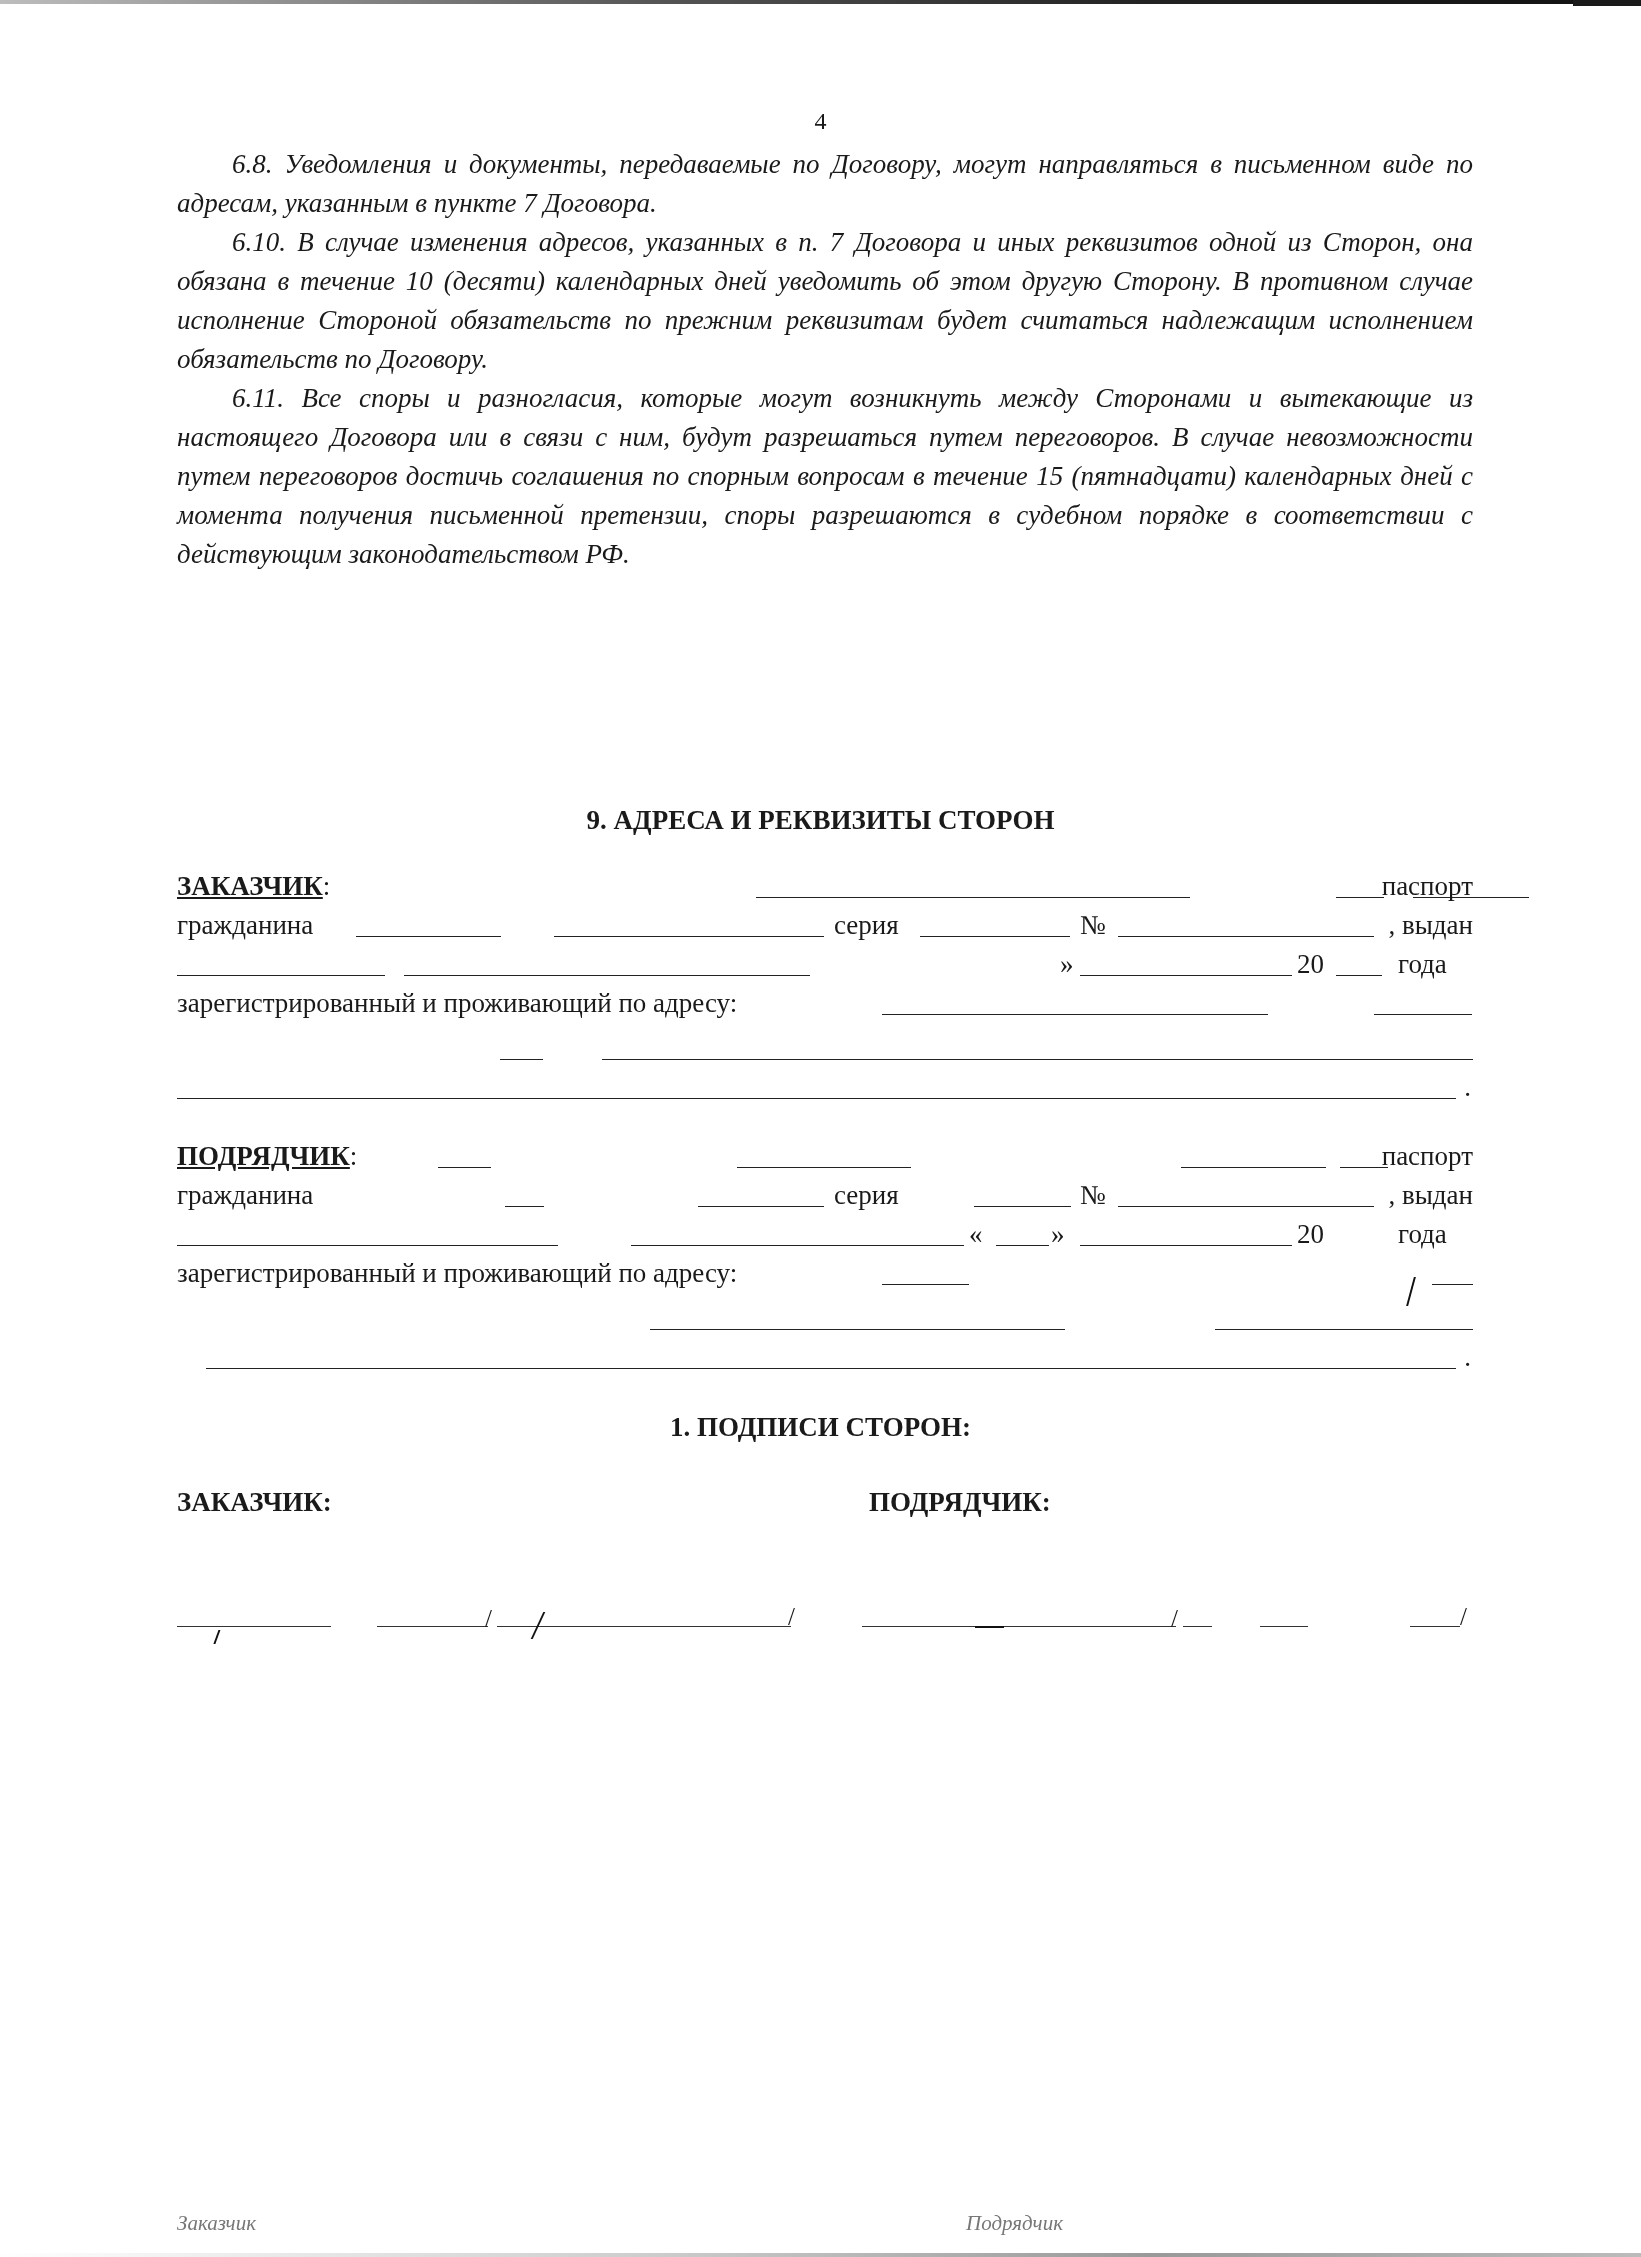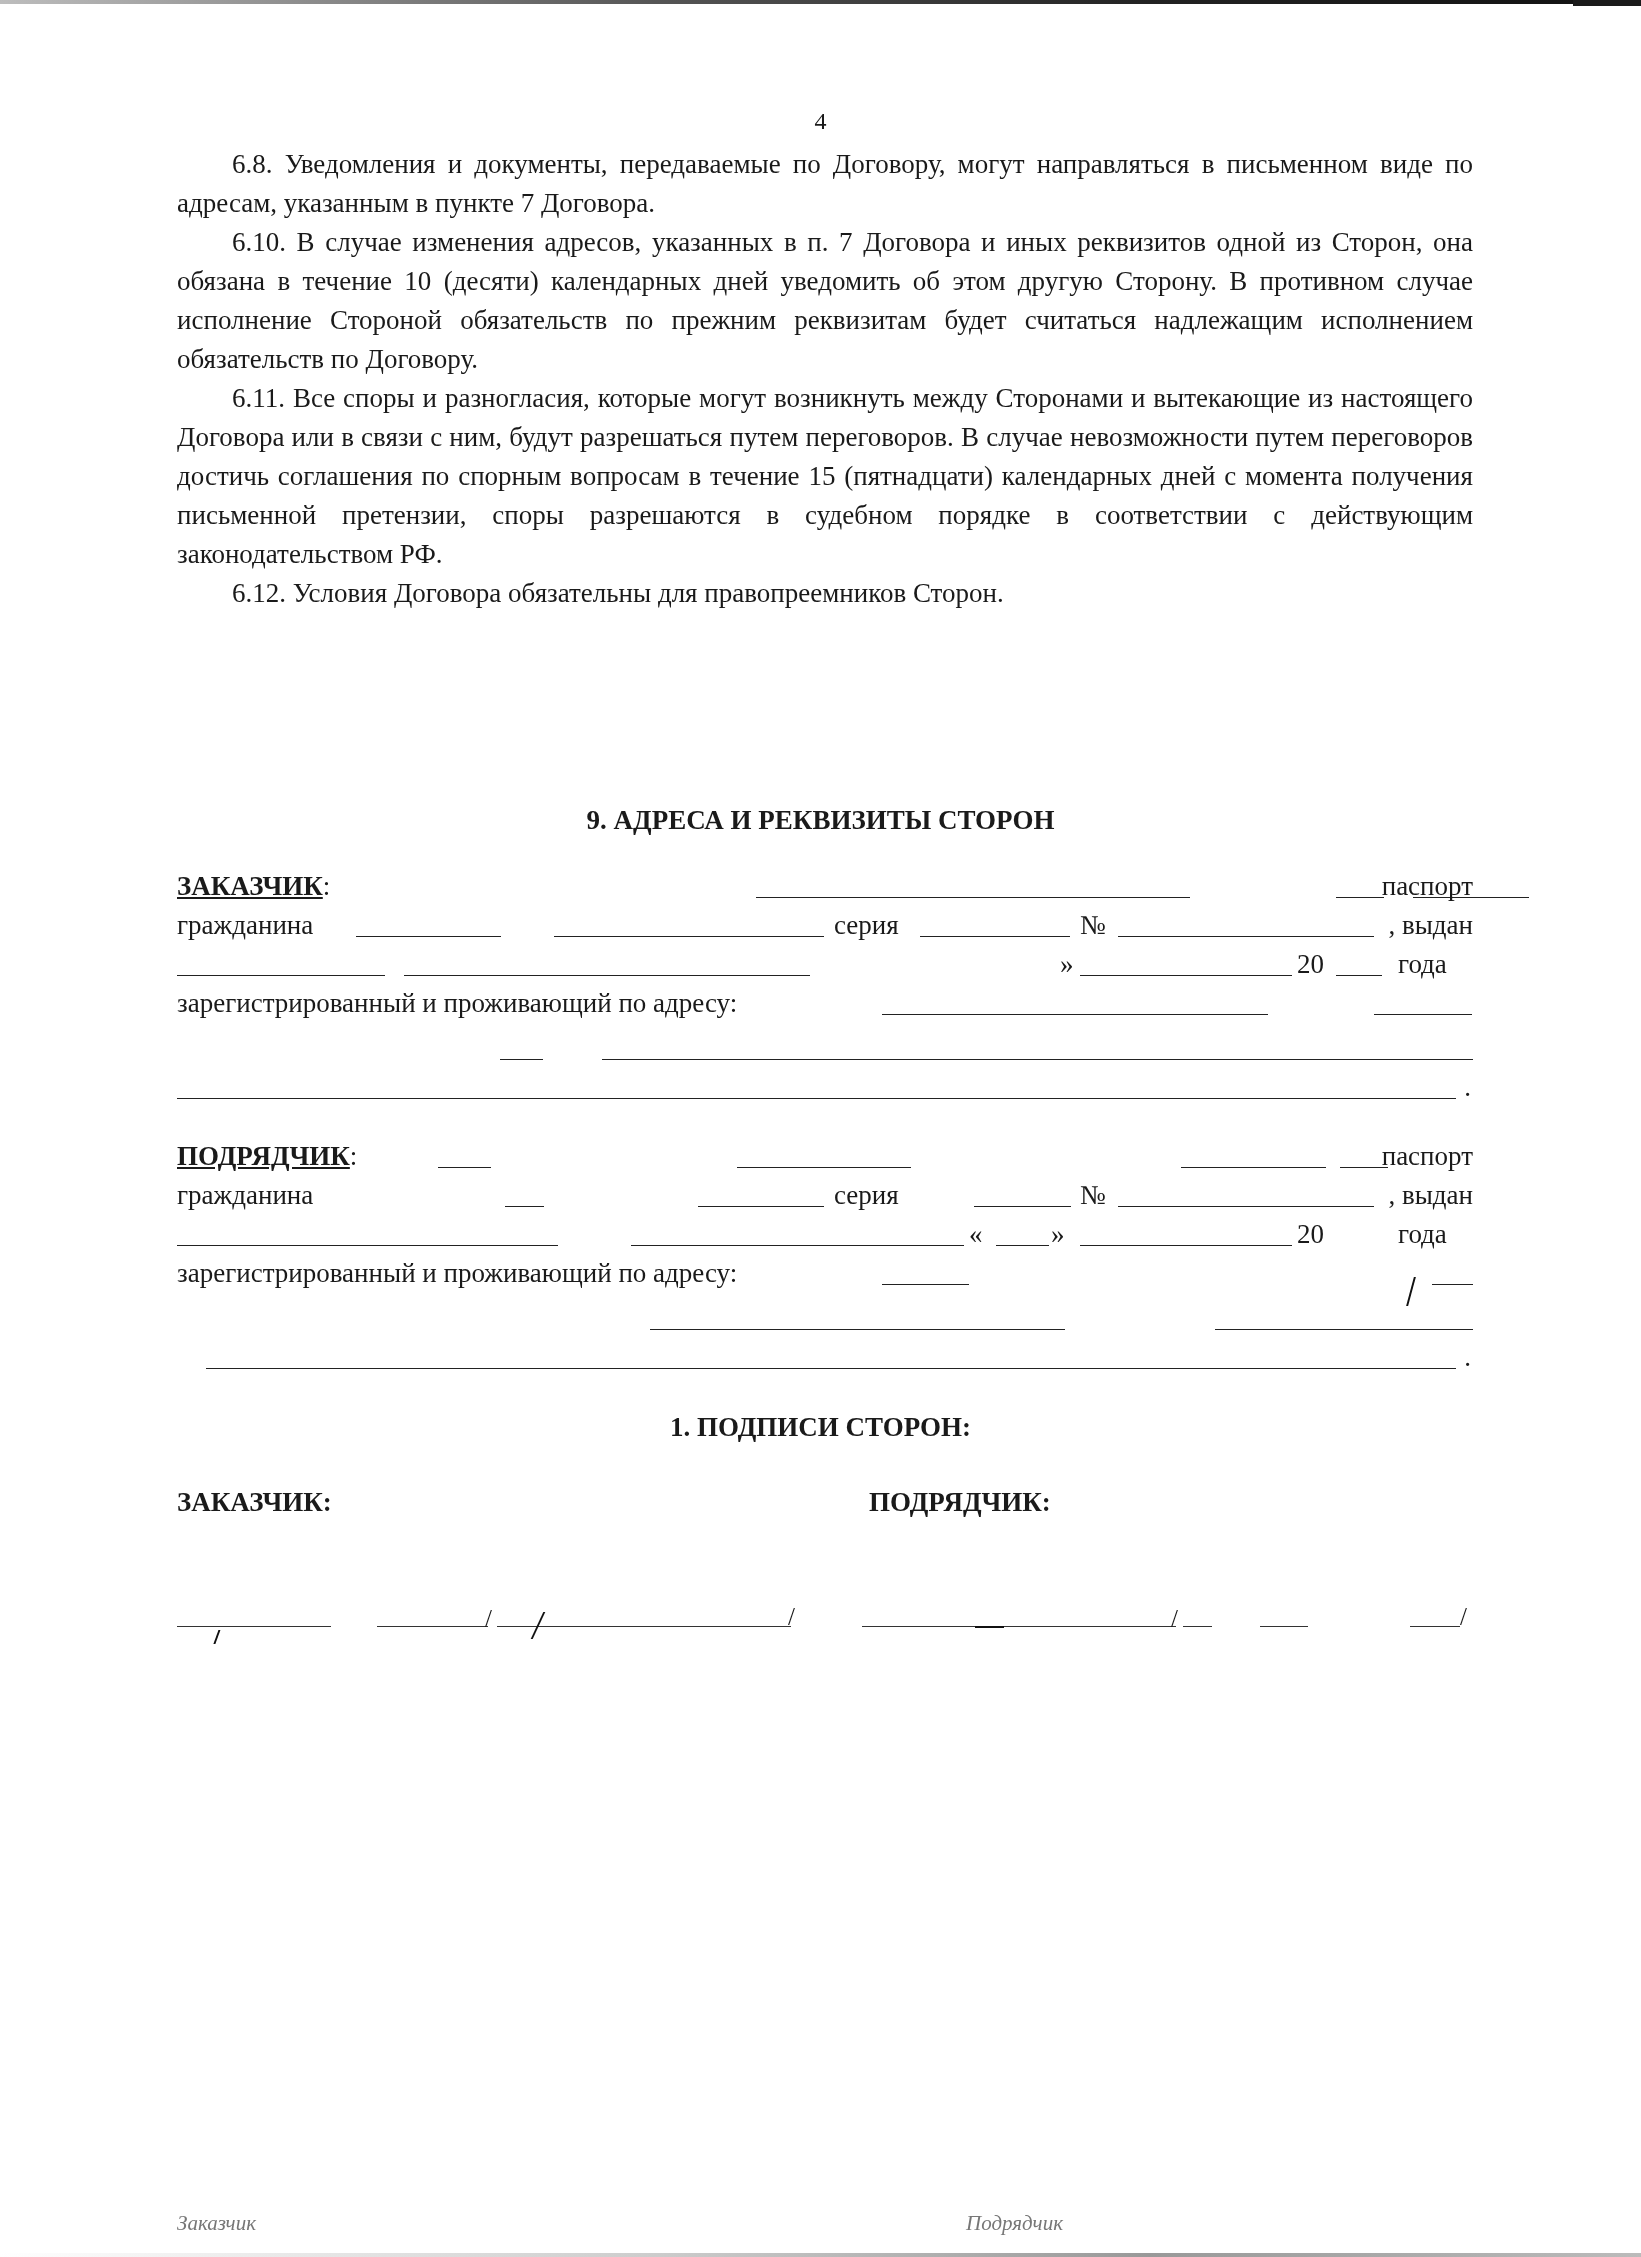--- a/index.html
+++ b/index.html
@@ -4,21 +4,21 @@
 <style>
   html, body { margin: 0; padding: 0; }
   body {
     width: 1641px; height: 2257px; background: #ffffff; position: relative; overflow: hidden;
     font-family: "Liberation Serif", "DejaVu Serif", serif; color: #1a1a1a;
   }
   .scan-top { position: absolute; left: 0; top: 0; width: 1641px; height: 3.9px; background: linear-gradient(90deg,#bdbdbd,#555 40%,#222 70%,#111); }
   .scan-corner { position: absolute; right: 0; top: 0; width: 68px; height: 5.8px; background: #1a1a1a; }
   .scan-bottom { position: absolute; left: 0; bottom: 0; width: 1641px; height: 3.9px; background: linear-gradient(90deg,#fff,#ccc 40%,#999 70%,#bbb); }
   .pagenum { position: absolute; top: 108px; left: 0; width: 1641px; text-align: center; font-size: 24px; }
-  .body-text { position: absolute; left: 177px; width: 1296px; font-size: 27px; line-height: 39px; }
+  .body-text { position: absolute; left: 177px; width: 1296px; font-size: 27px; line-height: 39px; font-style: italic; }
   .para { margin: 0; text-align: justify; text-indent: 55px; }
   .heading { position: absolute; left: 0; width: 1641px; text-align: center; font-weight: bold; font-size: 27px; }
   .req { position: absolute; left: 177px; width: 1296px; font-size: 27px; line-height: 39px; }
   .req .row { position: relative; height: 39px; white-space: nowrap; }
   .lbl-b { font-weight: bold; text-decoration: underline; }
   .fill { position: absolute; bottom: 7.7px; border-bottom: 1.4px solid #222; }
   .sig-labels { position: absolute; top: 1487px; left: 177px; width: 1296px; font-weight: bold; font-size: 27px; }
   .sig-labels span { position: absolute; top: 0; }
   .sig-line { position: absolute; top: 1626px; border-bottom: 1.4px solid #333; }
   .footer { position: absolute; top: 2211px; font-style: italic; font-size: 21px; color: #777; }
@@ -29,21 +29,20 @@
 
 <div class="scan-top"></div>
 <div class="scan-corner"></div>
 
 <div class="pagenum">4</div>
 
 <div class="body-text" style="top:145px;">
   <p class="para">6.8. Уведомления и документы, передаваемые по Договору, могут направляться в письменном виде по адресам, указанным в пункте 7 Договора.</p>
   <p class="para">6.10. В случае изменения адресов, указанных в п. 7 Договора и иных реквизитов одной из Сторон, она обязана в течение 10 (десяти) календарных дней уведомить об этом другую Сторону. В противном случае исполнение Стороной обязательств по прежним реквизитам будет считаться надлежащим исполнением обязательств по Договору.</p>
   <p class="para">6.11. Все споры и разногласия, которые могут возникнуть между Сторонами и вытекающие из настоящего Договора или в связи с ним, будут разрешаться путем переговоров. В случае невозможности путем переговоров достичь соглашения по спорным вопросам в течение 15 (пятнадцати) календарных дней с момента получения письменной претензии, споры разрешаются в судебном порядке в соответствии с действующим законодательством РФ.</p>
-  <p class="para">6.12. Условия Договора обязательны для правопреемников Сторон.</p>
 </div>
 
 <div class="heading" style="top:805px;">9. АДРЕСА И РЕКВИЗИТЫ СТОРОН</div>
 
 <div class="req" style="top:867px;">
   <div class="row">
     <span class="lbl-b">ЗАКАЗЧИК</span><span>:</span>
     <span class="fill" style="left:579px;width:434px;"></span>
     <span class="fill" style="left:1159px;width:48px;"></span>
     <span class="fill" style="left:1236px;width:116px;"></span>

